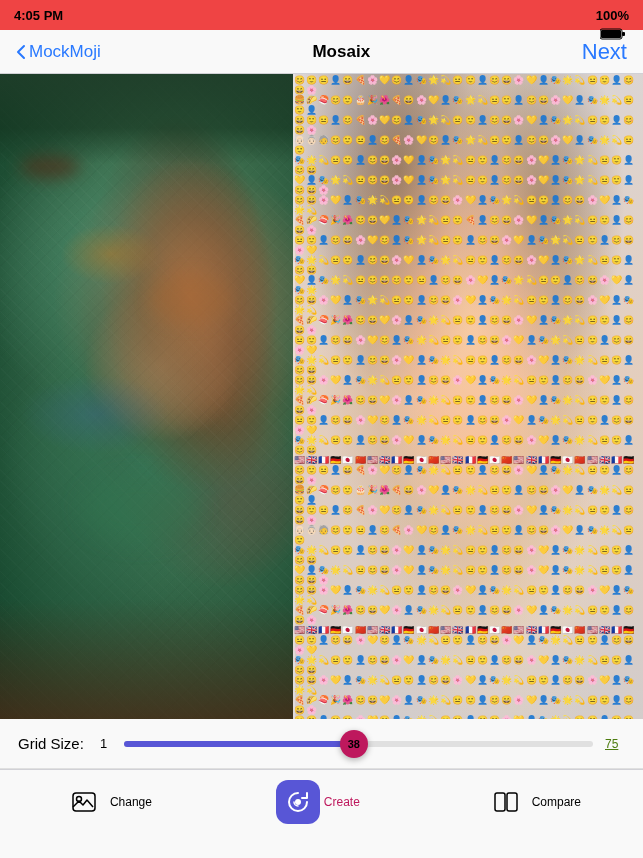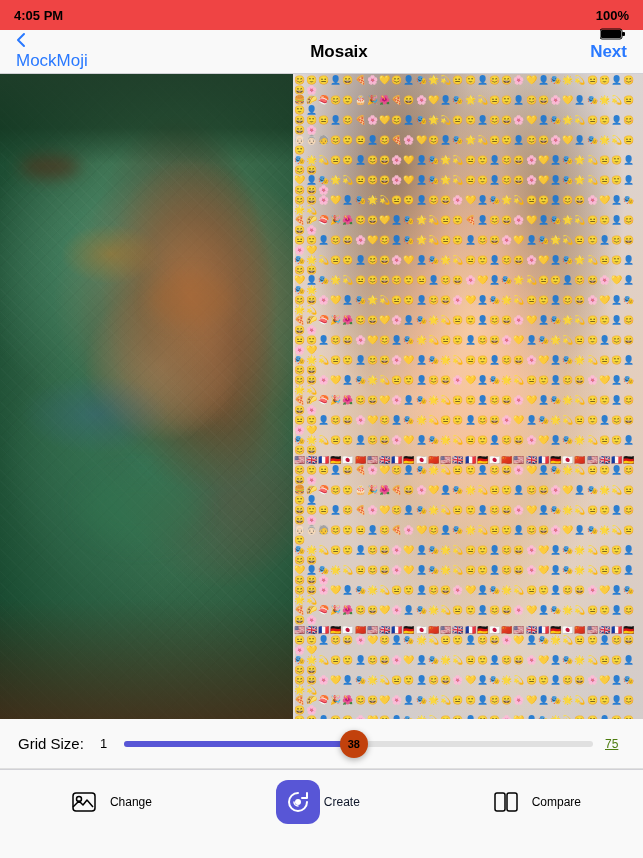--- a/index.html
+++ b/index.html
@@ -33,36 +33,35 @@
       height: 44px;
       background: #f9f9f9;
       border-bottom: 1px solid #d1d1d6;
       display: flex;
       align-items: center;
       justify-content: space-between;
       padding: 0 16px;
     }
     .nav-back {
       display: flex;
-      align-items: flex-start;
+      align-items: center;
       gap: 3px;
       color: #2979ff;
       font-size: 17px;
       cursor: pointer;
-      flex-direction: column;
     }
     .nav-title {
       font-size: 17px;
       font-weight: 600;
       color: #000;
     }
     .nav-next {
       color: #2979ff;
-      font-size: 17px;
-      font-weight: 700;
+      font-size: 22px;
+      font-weight: 400;
       cursor: pointer;
     }
 
     
     .image-container {
       width: 643px;
       height: 645px;
       position: relative;
       overflow: hidden;
       background: #2a4a3a;
@@ -179,21 +178,21 @@
     .slider-fill {
       height: 100%;
       background: #5856d6;
       border-radius: 3px;
       width: 49%;
     }
 
     .slider-thumb {
       width: 28px;
       height: 28px;
-      background: #c2410c;
+      background: #be185d;
       border-radius: 50%;
       box-shadow: 0 2px 6px rgba(0,0,0,0.3);
       position: absolute;
       top: 50%;
       left: 49%;
       transform: translate(-50%, -50%);
       display: flex;
       align-items: center;
       justify-content: center;
       font-size: 11px;
@@ -247,21 +246,21 @@
       background: #5856d6;
     }
 
     .tab-label {
       font-size: 12px;
       color: #000;
       text-align: center;
     }
 
     .tab-label.active {
-      color: #0f172a;
+      color: #be185d;
     }
 
     
     .home-indicator {
       height: 34px;
       background: #f9f9f9;
       display: flex;
       align-items: center;
       justify-content: center;
     }

